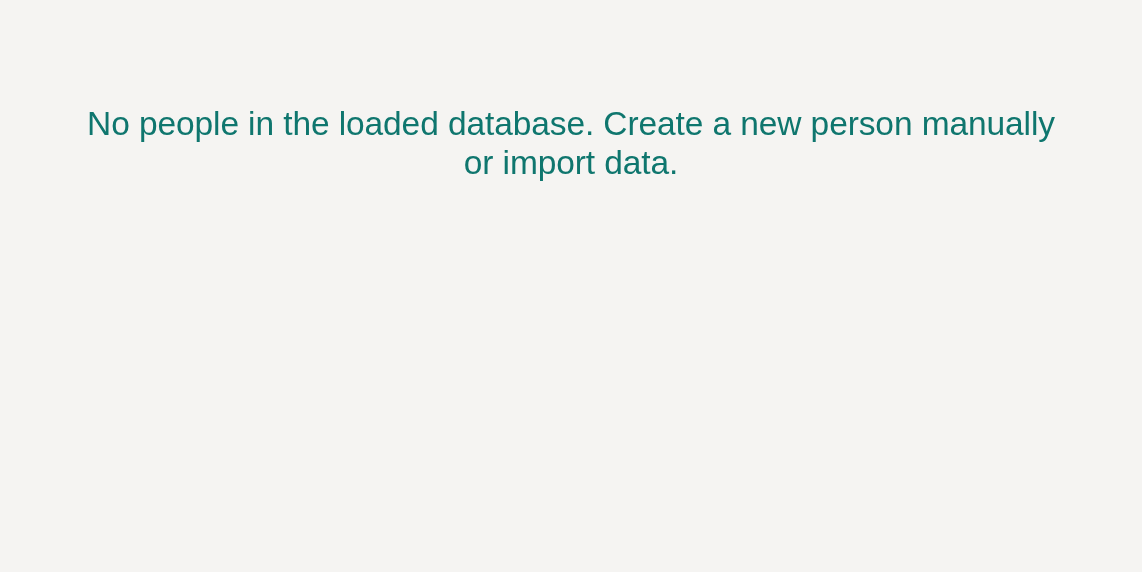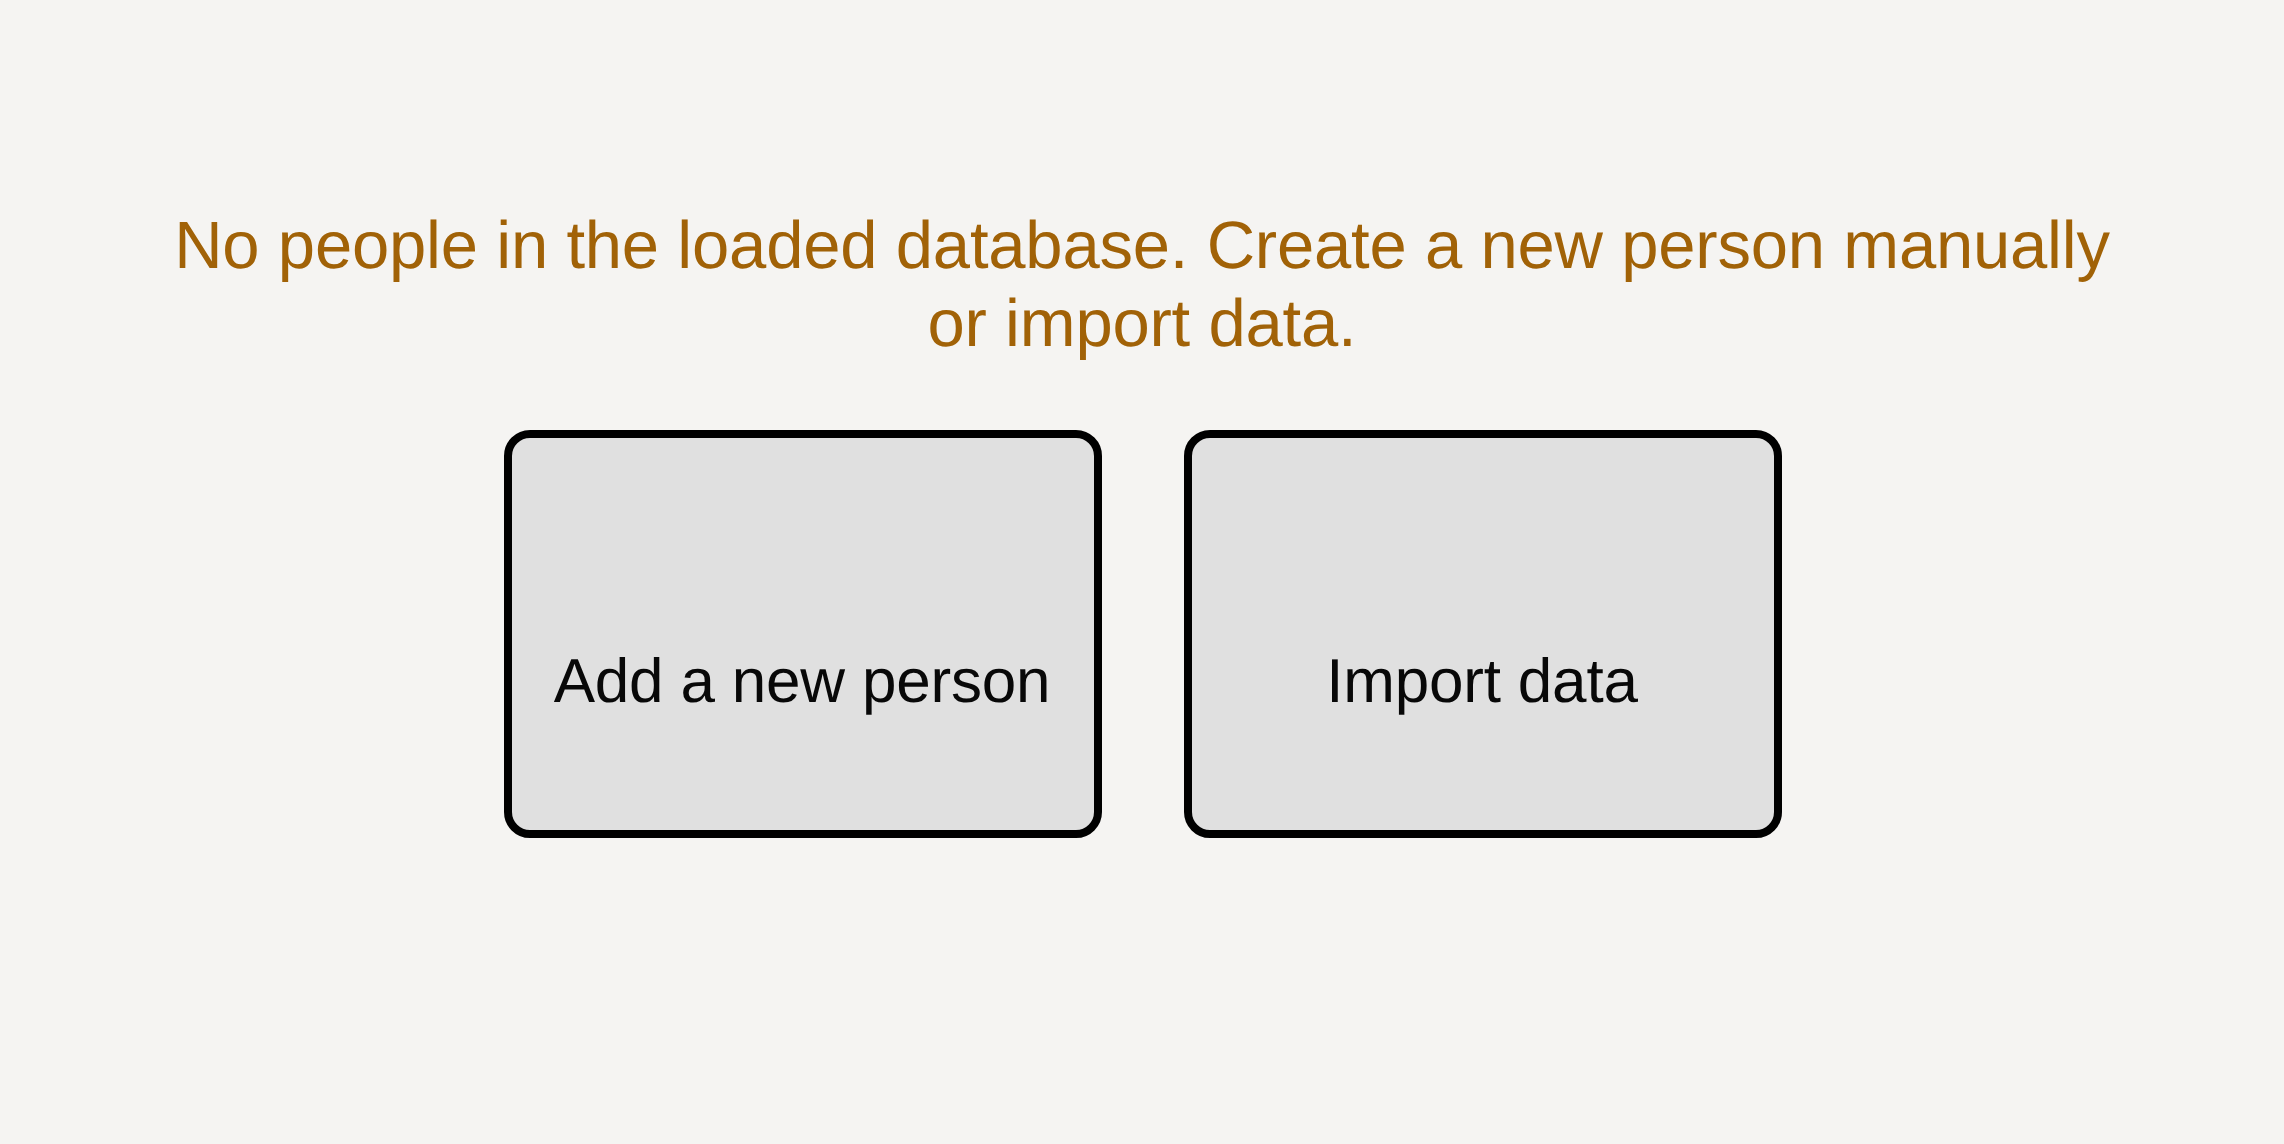--- a/index.html
+++ b/index.html
@@ -24,21 +24,21 @@
     align-items: center;
     justify-content: flex-start;
     padding-top: 104px;
   }
 
   #empty-message {
     width: 968px;
     text-align: center;
     font-size: 33.5px;
     line-height: 39px;
-    color: #a16207;
+    color: #0f766e;
     letter-spacing: -0.1px;
     font-weight: 400;
     margin: 0;
   }
 
   #action-row {
     margin-top: 33px;
     display: flex;
     flex-direction: row;
     align-items: flex-start;
@@ -74,24 +74,13 @@
     white-space: nowrap;
   }
 </style>
 </head>
 <body>
 
 <div id="empty-state">
 
   <p id="empty-message">No people in the loaded database. Create a new person manually or import data.</p>
 
-  <div id="action-row">
-
-    <button class="action-button">
-      <span class="action-button-label">Add a new person</span>
-    </button>
-
-    <button class="action-button">
-      <span class="action-button-label">Import data</span>
-    </button>
-
-  </div>
 </div>
 
 </body></html>

